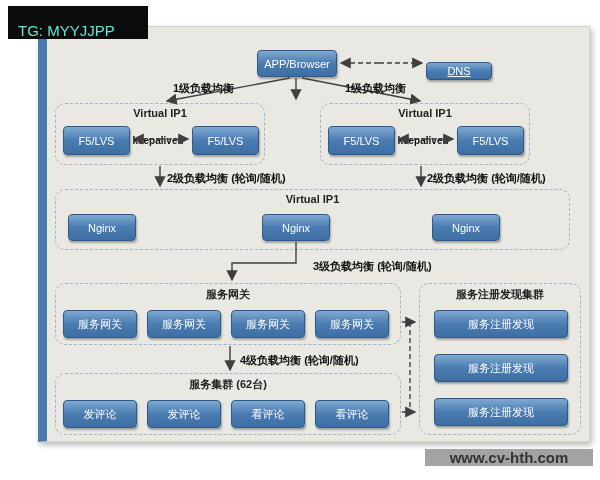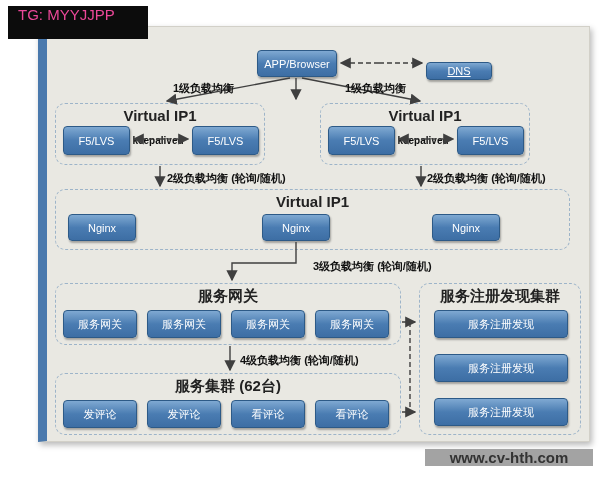--- a/index.html
+++ b/index.html
@@ -9,38 +9,38 @@
     font-family:"Liberation Sans","DejaVu Sans",sans-serif; overflow:hidden;
   }
   .panel {
     position:absolute; left:38px; top:26px; width:552px; height:416px;
     background:#e9e8e2; border:1px solid #d2d0c8; border-left:9px solid #4a79ad;
     box-shadow:2px 3px 6px rgba(0,0,0,.28);
     z-index:0;
   }
   .badge {
     position:absolute; left:8px; top:6px; width:140px; height:33px;
-    background:#0c0c0c; color:#ec4899; font-size:15px;
-    display:flex; align-items:flex-start; padding-left:10px; z-index:6;
+    background:#0c0c0c; color:#5eead4; font-size:15px;
+    display:flex; align-items:flex-end; padding-left:10px; z-index:6;
   }
   .bluebox {
     position:absolute; z-index:2;
     background:linear-gradient(180deg,#7fa9d2 0%,#4a7cb2 50%,#3d6ea4 100%);
     border:1px solid #2d5a87; border-radius:4px; color:#fff;
     display:flex; align-items:center; justify-content:center;
     font-size:11px; box-shadow:1px 2px 2px rgba(0,0,0,.3);
     white-space:nowrap;
   }
   .cluster {
     position:absolute; z-index:1;
     border:1.5px dashed #9db4c9; border-radius:10px;
   }
   .cluster-title {
     position:absolute; top:3px; left:0; right:0; text-align:center;
-    font-size:15px; font-weight:bold; color:#222; z-index:2; white-space:nowrap;
+    font-size:11px; font-weight:bold; color:#222; z-index:2; white-space:nowrap;
   }
   .lbl {
     position:absolute; z-index:4; font-size:11px; font-weight:bold;
     color:#111; white-space:nowrap;
   }
   .kp {
     position:absolute; z-index:4; font-size:10px; font-weight:bold; color:#111;
     text-align:center; width:56px; left:74px; top:31px;
   }
   .watermark {

